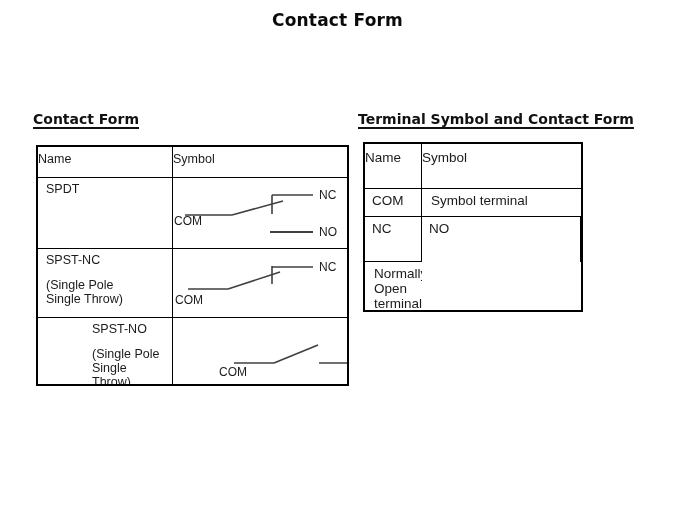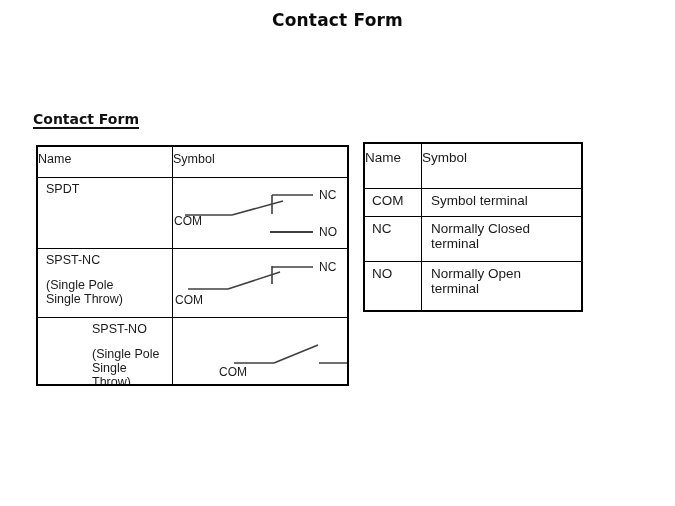--- a/index.html
+++ b/index.html
@@ -166,35 +166,33 @@
       <svg width="175" height="66" viewBox="0 0 175 66">
         <line x1="15" y1="45" x2="55" y2="45" stroke="#3f3f3f" stroke-width="1.6"></line>
         <line x1="55" y1="45" x2="99" y2="27" stroke="#3f3f3f" stroke-width="1.6"></line>
         <line x1="100" y1="45" x2="140" y2="45" stroke="#3f3f3f" stroke-width="1.6"></line>
       </svg>
       <span class="sym-label" style="left:0px; top:48px">COM</span>
       <span class="sym-label" style="left:146px; top:37px">NO</span>
     </div>
   </div>
 
+  <div class="section-heading heading-right">Terminal Symbol and Contact Form</div>
 
   <div class="terminal-table">
 
     <div class="cell th">Name</div>
     <div class="cell th last-col">Symbol</div>
 
     <div class="cell tname">COM</div>
     <div class="cell tdesc last-col">
       <span class="desc-text">Symbol terminal</span>
     </div>
 
     <div class="cell tname row-nc">NC</div>
-    <div class="cell tdesc last-col row-nc">
-      <span class="desc-text">Normally Closed terminal</span>
-    </div>
 
     <div class="cell tname last-row row-no">NO</div>
     <div class="cell tdesc last-col last-row row-no">
       <span class="desc-text">Normally Open terminal</span>
     </div>
   </div>
 
 </div>
 
 </body></html>

